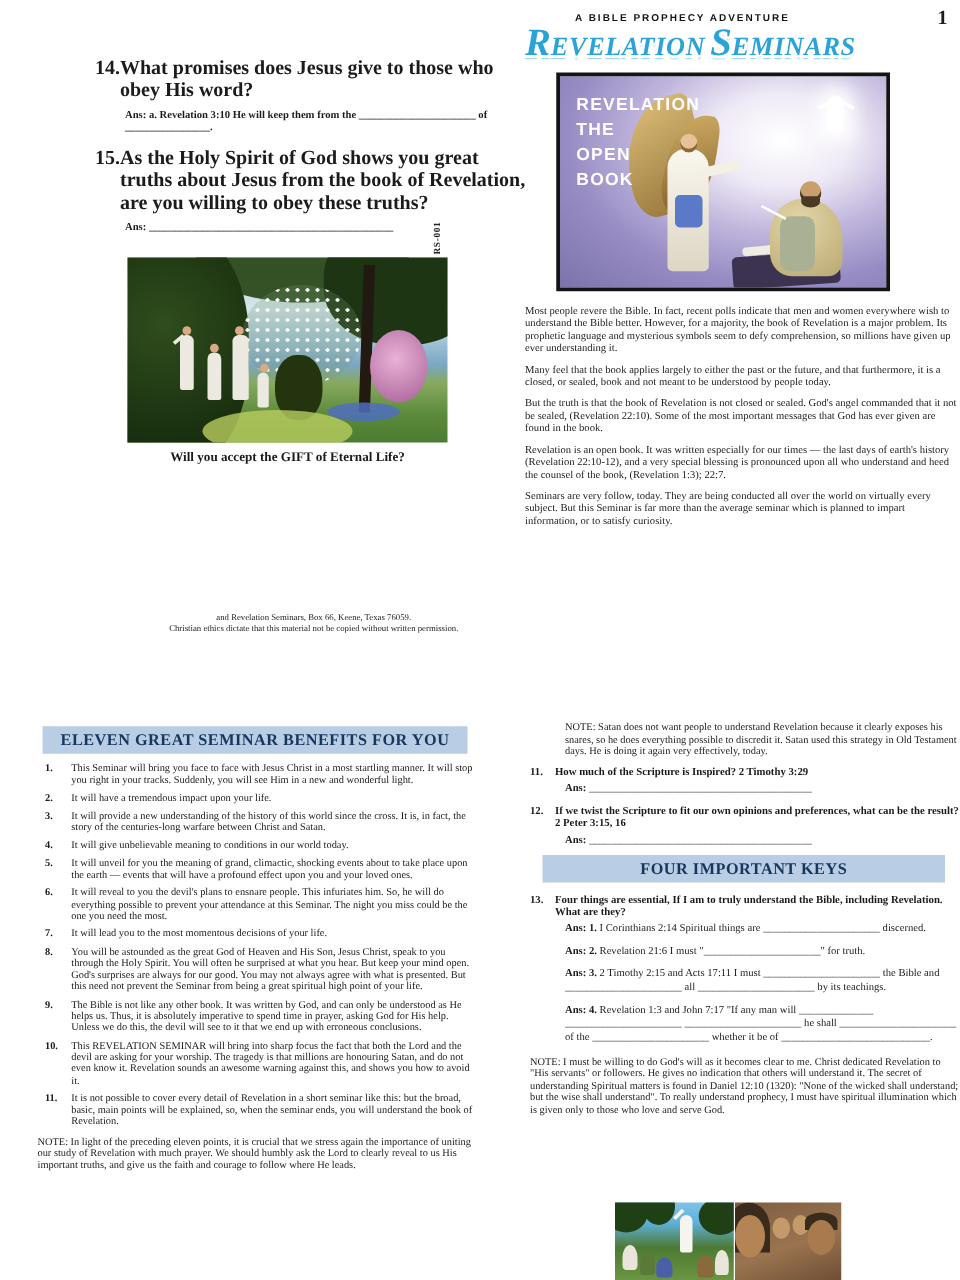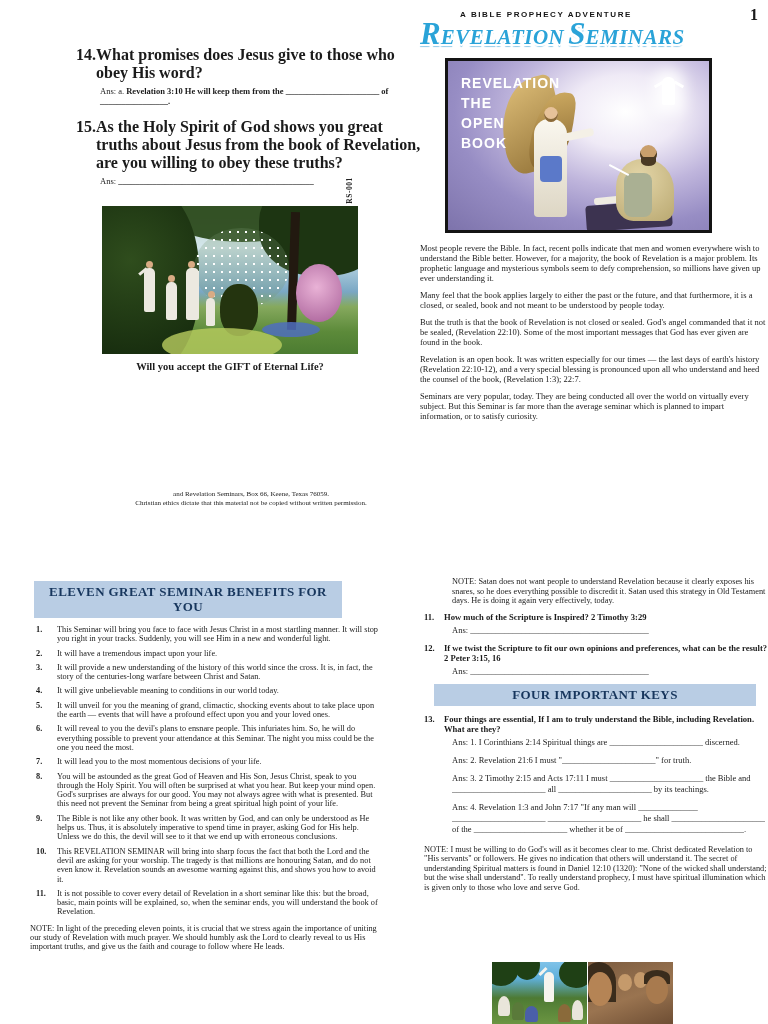--- a/index.html
+++ b/index.html
@@ -6,21 +6,21 @@
   .page{position:relative;width:768px;height:1024px;background:#ffffff;overflow:hidden;
         font-family:"Liberation Serif",serif;color:#1b1b1b;}
   .quad{position:absolute;}
   
   .smalltext{font-size:8.5px;line-height:10px;}
   .boldall{font-weight:bold;}
   .qrow{display:flex;margin-bottom:4px;}
   .qnum{flex:none;width:20px;font-weight:bold;}
   .qtext{flex:1;font-weight:bold;}
   .ansline{margin-left:24px;margin-bottom:7px;}
-  .ansprefix{font-weight:normal;}
+  .ansprefix{font-weight:bold;}
   
   .bluebar{background:#b9cde4;color:#17365d;font-weight:bold;text-align:center;
            font-size:13px;line-height:15px;padding:3px 0 4px 0;letter-spacing:.4px;}
   
   .tagline{font-family:"Liberation Sans",sans-serif;font-weight:bold;font-size:8px;
            letter-spacing:1.6px;color:#151515;margin:0 0 0 40px;}
   .logoline{margin-top:-3px;white-space:nowrap;font-weight:bold;font-style:italic;
             color:#2aa3d8;
             text-shadow:-1px -1px 0 #fff,1px -1px 0 #fff,-1px 1px 0 #fff,1px 1px 0 #fff,
                         -2px 0 0 #fff,2px 0 0 #fff,0 2px 0 #fff,0 -2px 0 #fff,
@@ -167,21 +167,21 @@
 
     <div class="copyright" style="margin-top:118px;">
       <div>and Revelation Seminars, Box 66, Keene, Texas 76059.</div>
       <div>Christian ethics dictate that this material not be copied without written permission.</div>
     </div>
   </div>
 
   <div class="doccode">RS-001</div>
 
   <div class="quad" style="left:30px;top:581px;width:350px;">
-    <div class="bluebar" style="width:308px;margin-left:4px;">ELEVEN GREAT SEMINAR BENEFITS FOR YOU</div>
+    <div class="bluebar" style="width:340px;margin-left:4px;">ELEVEN GREAT SEMINAR BENEFITS FOR YOU</div>
     <div style="margin-top:7px;">
       <div class="b-item">
           <span class="b-num">1.</span>
           <span class="b-text">This Seminar will bring you face to face with Jesus Christ in a most startling manner. It will stop you right in your tracks. Suddenly, you will see Him in a new and wonderful light.</span>
         </div>
       <div class="b-item">
           <span class="b-num">2.</span>
           <span class="b-text">It will have a tremendous impact upon your life.</span>
         </div>
       <div class="b-item">
@@ -254,21 +254,21 @@
         <div>OPEN</div>
         <div>BOOK</div>
       </div>
     </div>
 
     <div class="intro">
       <p>Most people revere the Bible. In fact, recent polls indicate that men and women everywhere wish to understand the Bible better. However, for a majority, the book of Revelation is a major problem. Its prophetic language and mysterious symbols seem to defy comprehension, so millions have given up ever understanding it.</p>
       <p>Many feel that the book applies largely to either the past or the future, and that furthermore, it is a closed, or sealed, book and not meant to be understood by people today.</p>
       <p>But the truth is that the book of Revelation is not closed or sealed. God's angel commanded that it not be sealed, (Revelation 22:10). Some of the most important messages that God has ever given are found in the book.</p>
       <p>Revelation is an open book. It was written especially for our times — the last days of earth's history (Revelation 22:10-12), and a very special blessing is pronounced upon all who understand and heed the counsel of the book, (Revelation 1:3); 22:7.</p>
-      <p>Seminars are very popular, today. They are being conducted all over the world on virtually every subject. But this Seminar is far more than the average seminar which is planned to impart information, or to satisfy curiosity.</p>
+      <p>Seminars are very follow, today. They are being conducted all over the world on virtually every subject. But this Seminar is far more than the average seminar which is planned to impart information, or to satisfy curiosity.</p>
     </div>
   </div>
 
   <div class="pagenum">1</div>
 
   <div class="quad" style="left:424px;top:577px;width:344px;">
     <div class="k-note">NOTE: Satan does not want people to understand Revelation because it clearly exposes his snares, so he does everything possible to discredit it. Satan used this strategy in Old Testament days. He is doing it again very effectively, today.</div>
 
     <div class="k-q">
       <span class="k-qnum">11.</span>

